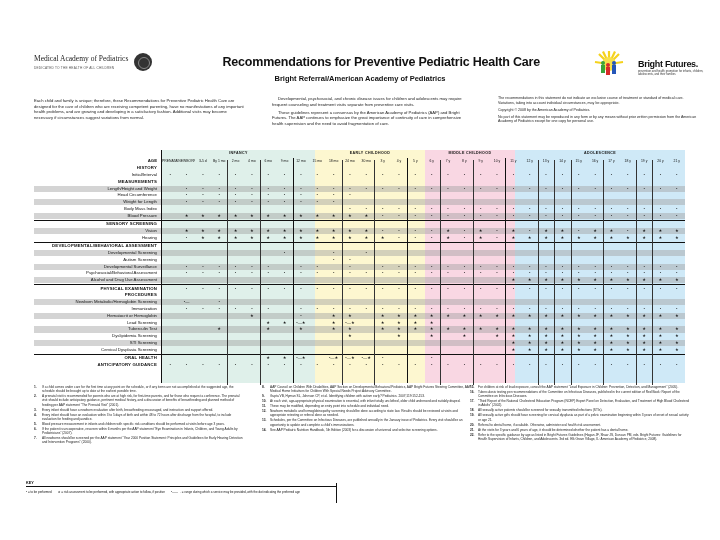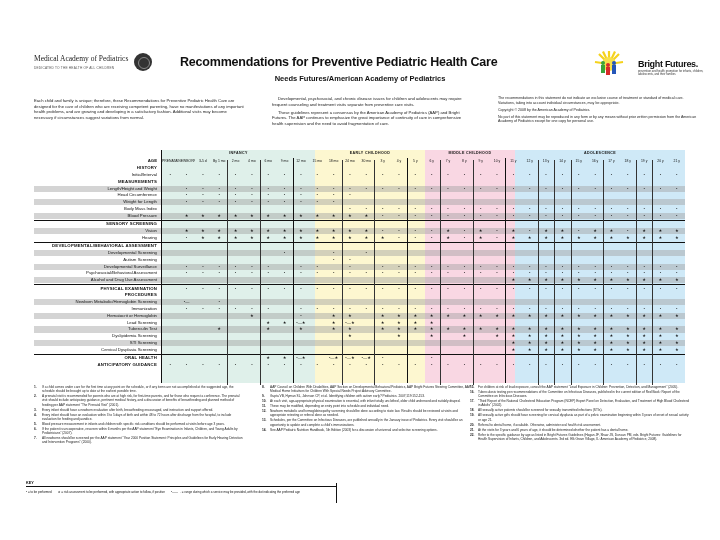--- a/index.html
+++ b/index.html
@@ -5,21 +5,21 @@
   * { box-sizing: border-box; margin: 0; padding: 0; }
   html, body { width: 720px; height: 540px; background: #ffffff; overflow: hidden; }
   body { font-family: "Liberation Sans", sans-serif; color: #111; position: relative; }
 
   .header-logo-aap { position: absolute; left: 34px; top: 54px; width: 120px; height: 24px; }
   .aap-name { font-family: "Liberation Serif", serif; font-size: 7.5px; color: #222; white-space: nowrap; }
   .aap-sub { font-size: 3.2px; color: #555; margin-top: 3px; white-space: nowrap; letter-spacing: 0.2px; }
   .aap-seal { position: absolute; left: 134px; top: 53px; width: 18px; height: 18px; border-radius: 50%; background: #333; }
   .aap-seal::after { content: ""; position: absolute; left: 4px; top: 4px; width: 10px; height: 10px; border-radius: 50%; border: 1px solid #888; }
 
-  .title { position: absolute; left: 180px; top: 55px; width: 360px; text-align: left; font-weight: bold; font-size: 12.5px; letter-spacing: -0.2px; white-space: nowrap; }
+  .title { position: absolute; left: 180px; top: 55px; width: 360px; text-align: right; font-weight: bold; font-size: 12.5px; letter-spacing: -0.2px; white-space: nowrap; }
   .subtitle { position: absolute; left: 180px; top: 74px; width: 360px; text-align: center; font-weight: bold; font-size: 7.5px; white-space: nowrap; }
 
   .bf-logo { position: absolute; left: 588px; top: 50px; width: 130px; height: 30px; }
   .bf-sun { position: absolute; left: 6px; top: 0; width: 30px; height: 28px; }
   .bf-name { position: absolute; left: 50px; top: 9px; font-weight: bold; font-size: 9px; letter-spacing: -0.3px; white-space: nowrap; }
   .bf-tag { position: absolute; left: 50px; top: 20px; font-size: 2.8px; line-height: 3.2px; color: #333; width: 70px; }
 
   .intro { position: absolute; font-size: 4.2px; line-height: 5.6px; color: #222; }
   .intro p { margin-bottom: 2.5px; }
   .intro-1 { left: 34px; top: 98px; width: 212px; }
@@ -66,21 +66,21 @@
 </head>
 <body>
 
 <div class="header-logo-aap">
   <div class="aap-name">Medical Academy of Pediatrics</div>
   <div class="aap-sub">DEDICATED TO THE HEALTH OF ALL CHILDREN</div>
 </div>
 <div class="aap-seal"></div>
 
 <div class="title">Recommendations for Preventive Pediatric Health Care</div>
-<div class="subtitle">Needs Futures/American Academy of Pediatrics</div>
+<div class="subtitle">Bright Referral/American Academy of Pediatrics</div>
 
 <div class="bf-logo">
   <svg class="bf-sun" viewBox="0 0 30 28">
     <g stroke="#f5d21c" stroke-width="2.2">
       <line x1="15" y1="14" x2="15" y2="1"></line>
         <line x1="15" y1="14" x2="5" y2="4"></line>
         <line x1="15" y1="14" x2="25" y2="4"></line>
       <line x1="15" y1="14" x2="1" y2="12"></line>
         <line x1="15" y1="14" x2="29" y2="12"></line>
         <line x1="15" y1="14" x2="9" y2="1.5"></line>

